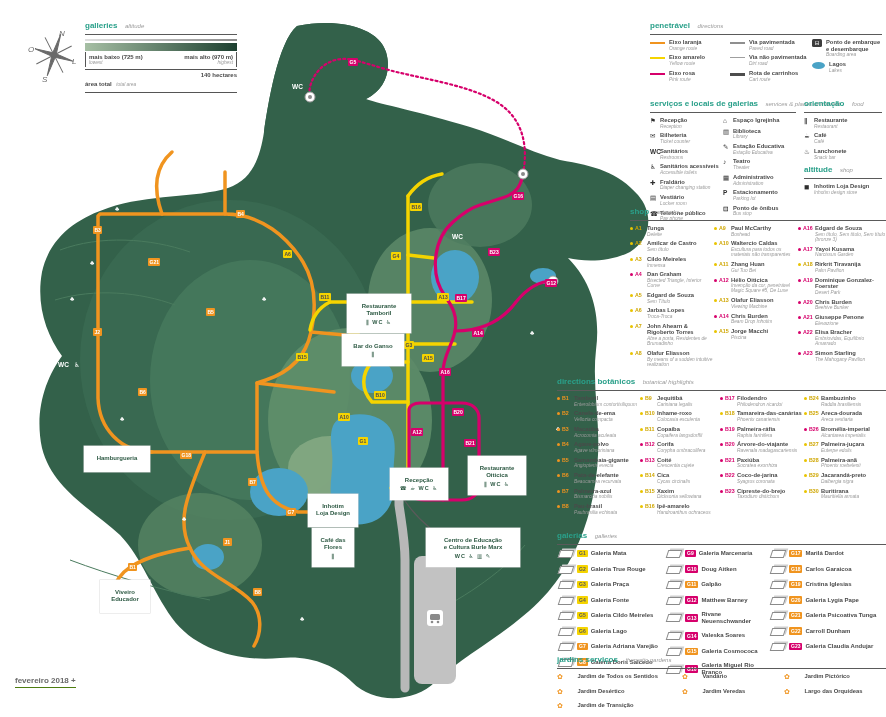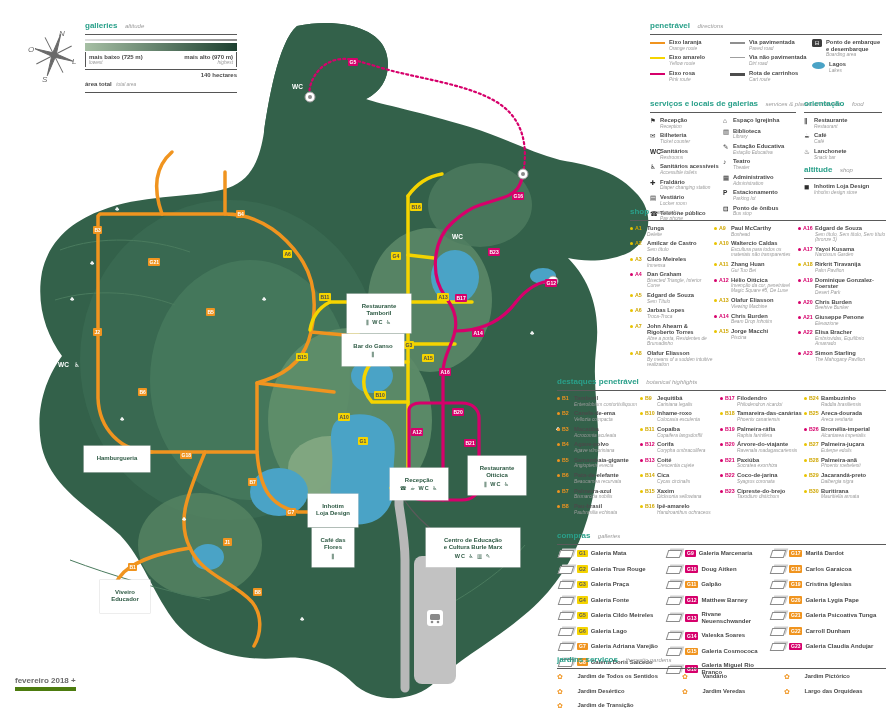--- a/index.html
+++ b/index.html
@@ -70,21 +70,21 @@
           line-height:1.2;text-align:center;padding:2px 2px 1px;white-space:pre-line;
           box-shadow:0 0 0 0.5px #dcdcdc;}
   .mlabel .lic{display:block;font-size:5.5px;color:#2e5a44;letter-spacing:1px;margin-top:1px;}
   .mk{position:absolute;font-size:5px;font-weight:bold;padding:0.5px 1.5px;border-radius:1px;line-height:1.3;}
   .mk.yellow{background:#f5d400;color:#4a4a4a;}
   .mk.orange{background:#f0941f;color:#fff;}
   .mk.pink{background:#d6006b;color:#fff;}
   .wic{position:absolute;color:#fff;font-size:6.5px;font-weight:bold;line-height:1;}
 
   #footer{left:15px;top:676px;font-size:8px;font-weight:bold;color:#6a6a6a;
-          border-bottom:4px solid #4d7c0f;padding-bottom:2px;}
+          border-bottom:1px solid #4d7c0f;padding-bottom:2px;}
 
   .nmline{display:flex;flex-direction:column;}
 </style>
 </head>
 <body>
 
 <div id="mapwrap" class="abs">
   <svg width="660" height="717" viewBox="0 0 660 717">
 
     <path fill="#33614a" d="M297,26 C335,18 378,26 386,52 C392,72 384,90 366,99 C345,109 330,108 318,102 C300,120 280,160 264,132 C268,104 278,42 297,26 Z"></path>
@@ -709,21 +709,21 @@
     <span class="nmline">
             <span class="nm">Simon Starling</span>
       <span class="sub">The Mahogany Pavilion</span>
           </span>
   </div>
       </div>
   </div>
 </div>
 
 <div class="sec" style="left:557px;top:370px;width:329px;">
-  <div class="sec-h"><span class="t">destaques penetrável</span>
+  <div class="sec-h"><span class="t">directions botânicos</span>
     <span class="e">botanical highlights</span></div>
   <div class="cols">
     <div style="width:83px;">
         <div class="it orange">
     <span class="dot"></span>
     <span class="oid">B1</span>
     <span class="nmline">
             <span class="nm">Tamboril</span>
       <span class="sub">Enterolobium contortisiliquum</span>
           </span>
@@ -964,21 +964,21 @@
     <span class="nmline">
             <span class="nm">Buritirana</span>
       <span class="sub">Mauritiella armata</span>
           </span>
   </div>
       </div>
   </div>
 </div>
 
 <div class="sec" style="left:557px;top:524px;width:329px;">
-  <div class="sec-h"><span class="t">compras</span>
+  <div class="sec-h"><span class="t">galerias</span>
     <span class="e">galleries</span></div>
   <div class="cols">
     <div style="width:108px;">
         <div class="git yellow">
     <span class="bld"></span>
     <span class="gchip">G1</span>
     <span class="nm">Galeria Mata</span>
   </div>
         <div class="git yellow">
     <span class="bld"></span>

